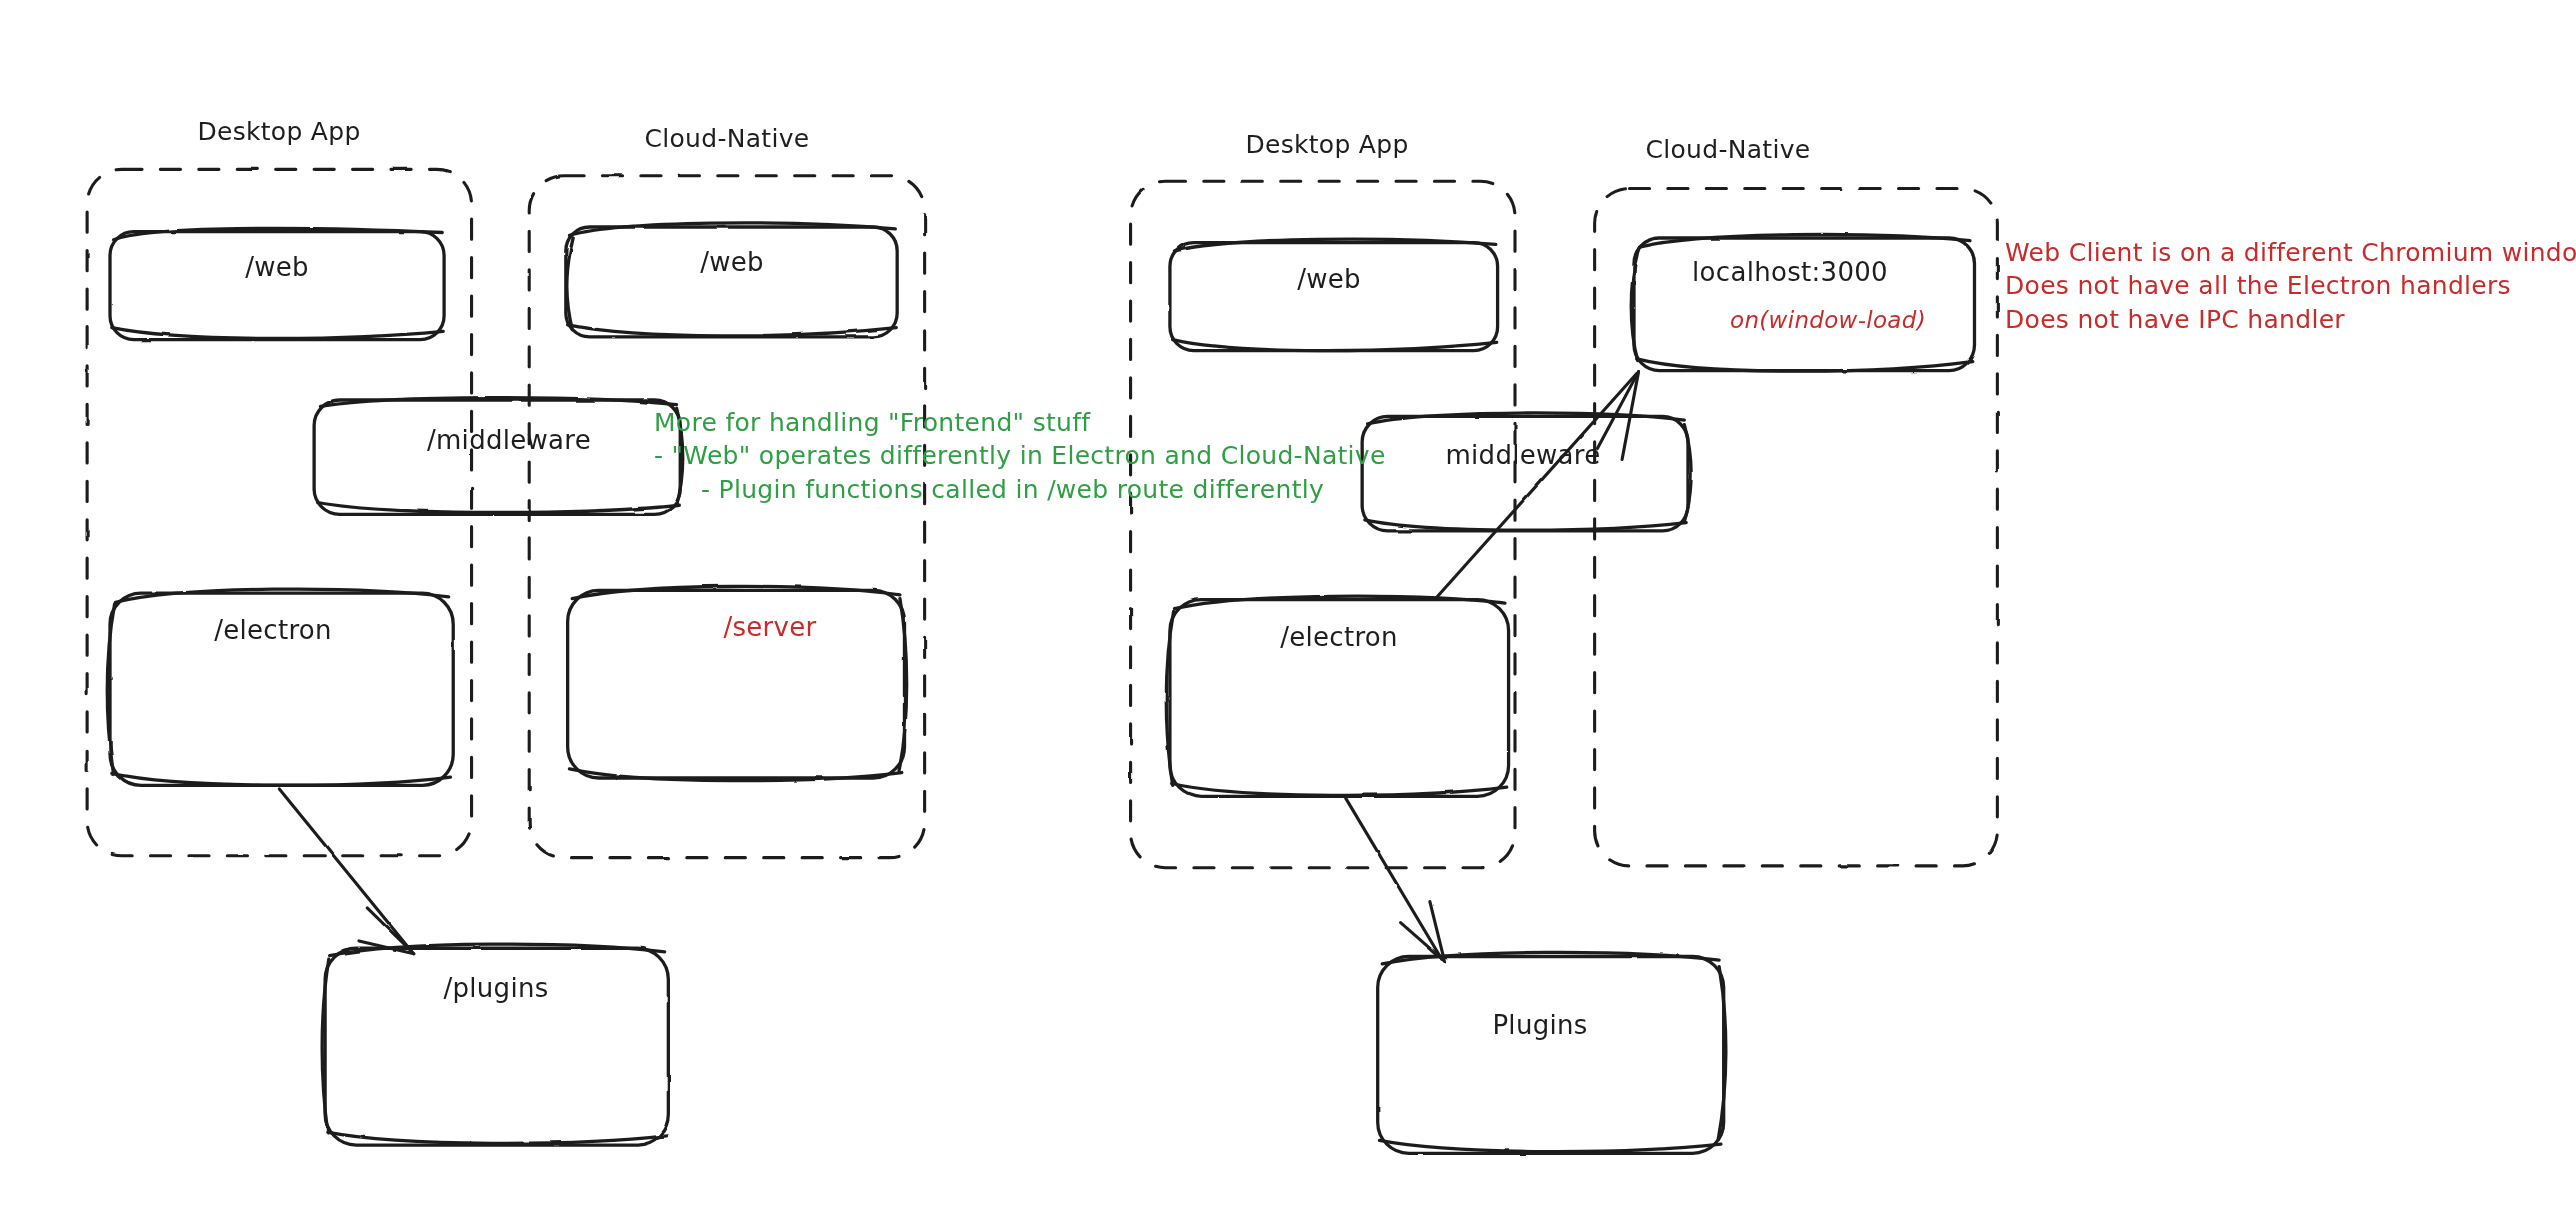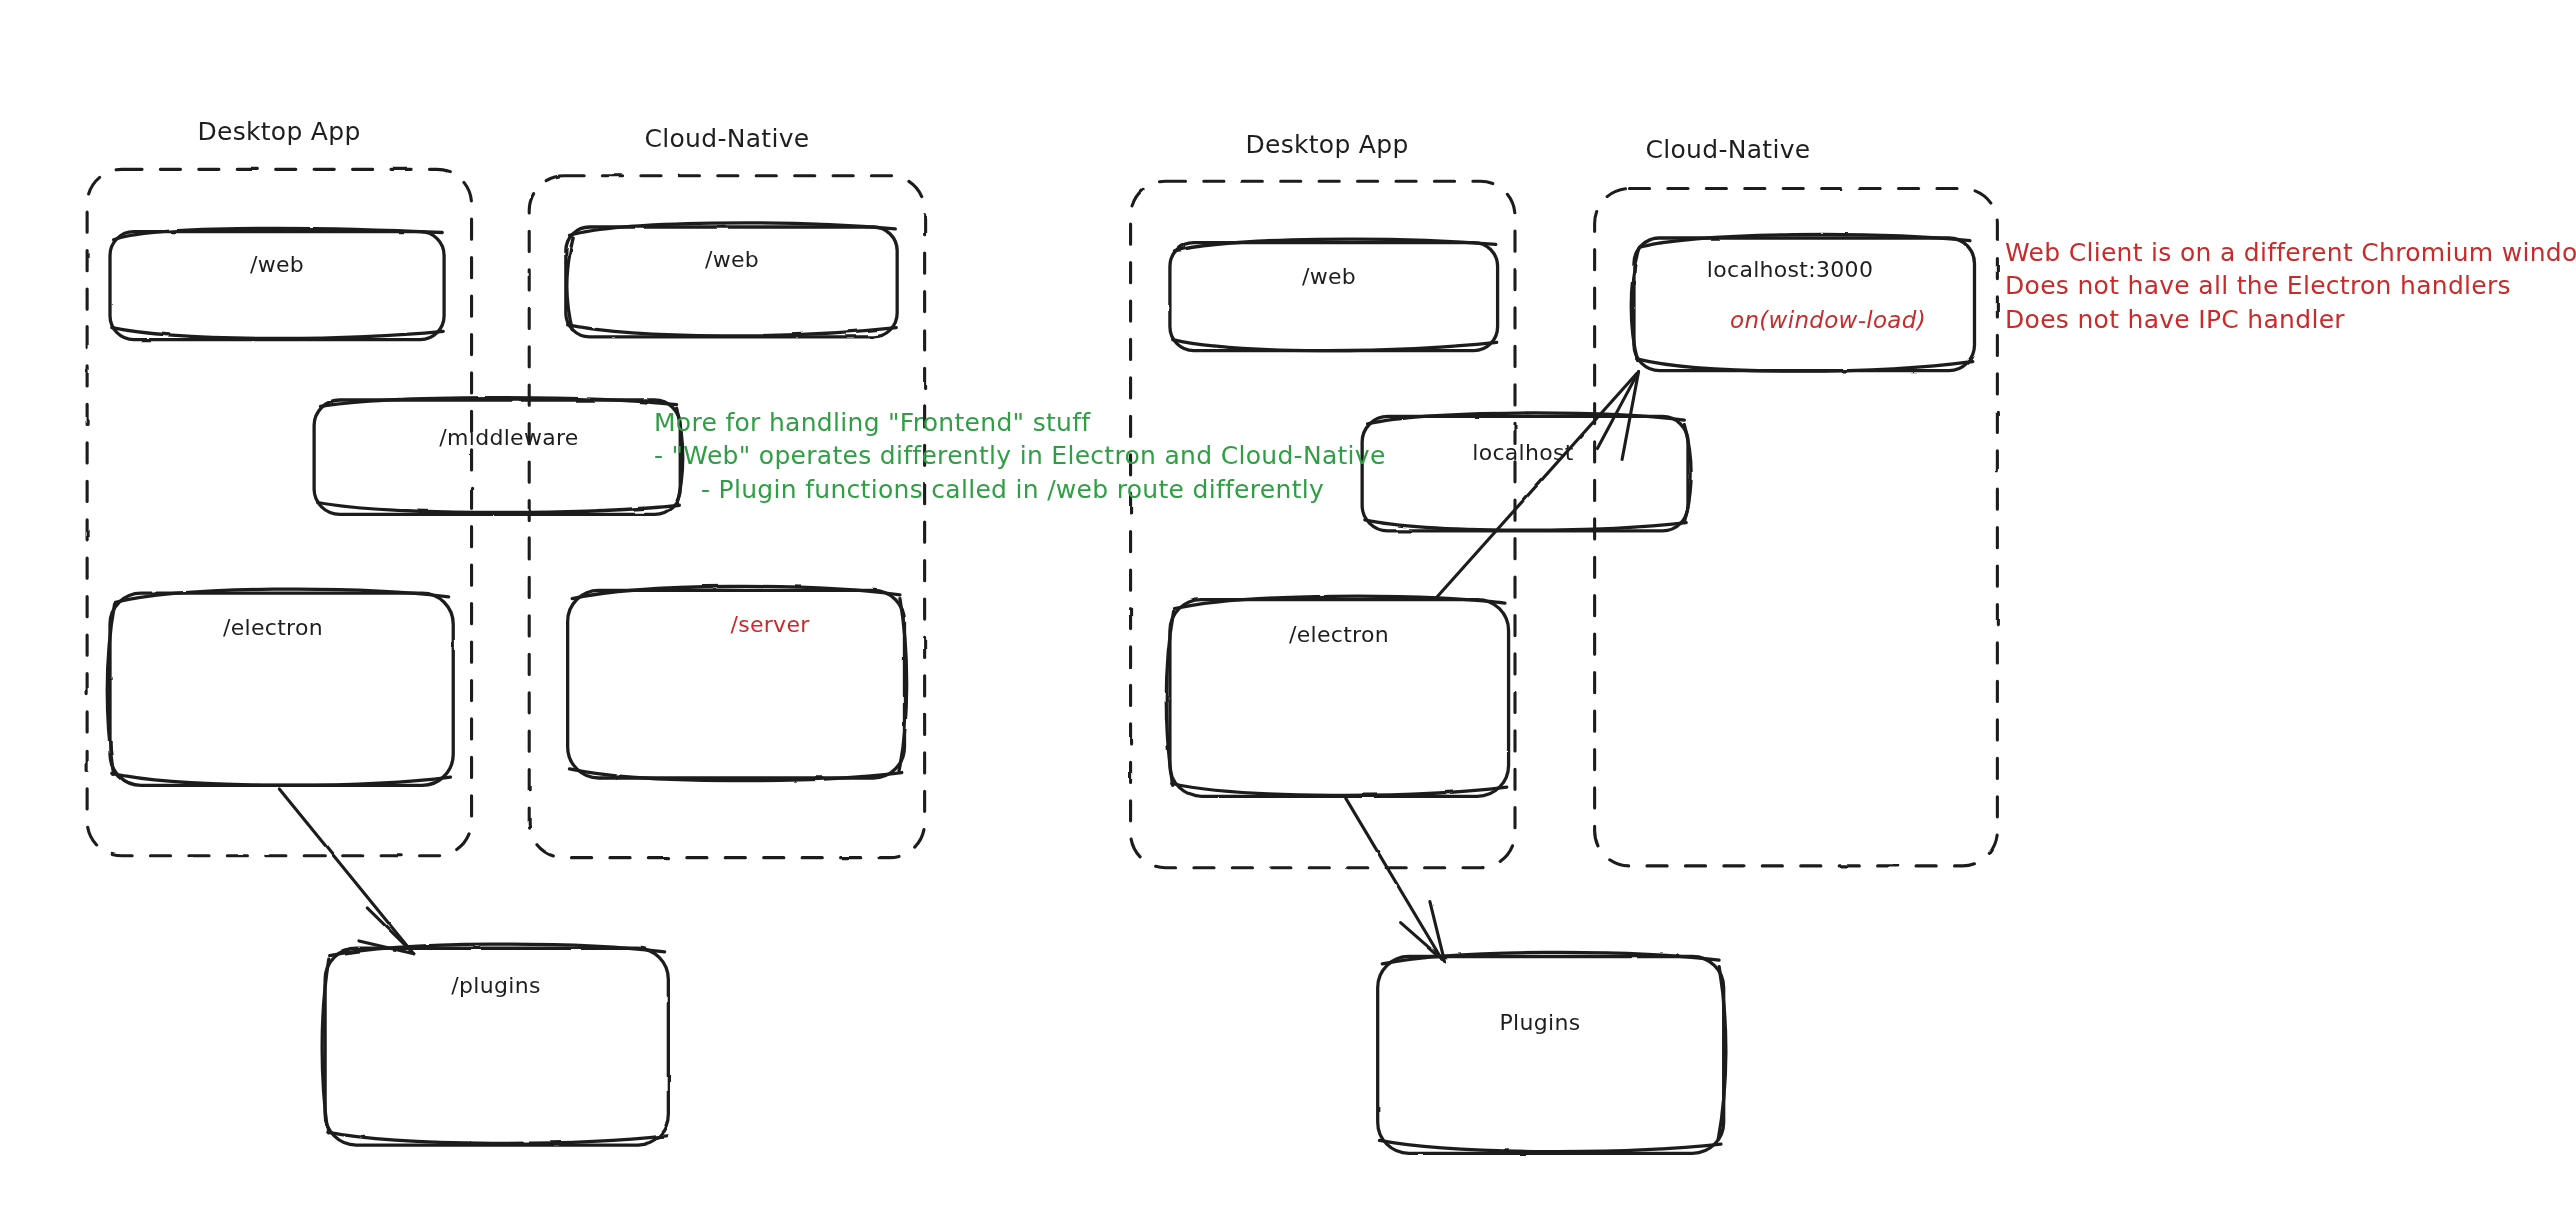--- a/index.html
+++ b/index.html
@@ -31,21 +31,21 @@
     color: #1e1e1e;
     pointer-events: none;
     letter-spacing: 0.3px;
   }
   .grp-title {
     font-size: 25px;
     text-align: center;
     transform: translateX(-50%);
   }
   .node-title {
-    font-size: 22px;
+    font-size: 26px;
     text-align: left;
     transform: translateX(-50%);
   }
   .node-sub {
     font-size: 23px;
     text-align: center;
     transform: translateX(-50%);
     font-style: italic;
   }
   .note {
@@ -213,21 +213,21 @@
   <div class="lbl grp-title" style="left:1327px; top:130px;">Desktop App</div>
 
   <div class="lbl grp-title" style="left:1728px; top:135px;">Cloud-Native</div>
 
   <div class="lbl node-title" style="left:1329px; top:264px;">/web</div>
 
   <div class="lbl node-title" style="left:1790px; top:257px;">localhost:3000</div>
 
   <div class="lbl node-sub red-text" style="left:1828px; top:307px;">on(window-load)</div>
 
-  <div class="lbl node-title" style="left:1523px; top:440px;">localhost</div>
+  <div class="lbl node-title" style="left:1523px; top:440px;">middleware</div>
 
   <div class="lbl node-title" style="left:1339px; top:622px;">/electron</div>
 
   <div class="lbl node-title" style="left:1540px; top:1010px;">Plugins</div>
 
   <div style="position:absolute; left:2005px; top:236px;">
     <div class="lbl note note-red" style="position:relative; left:0; top:0;">Web Client is on a different Chromium window</div>
     <div class="lbl note note-red" style="position:relative; left:0; top:0;">Does not have all the Electron handlers</div>
     <div class="lbl note note-red" style="position:relative; left:0; top:0;">Does not have IPC handler</div>
   </div>

